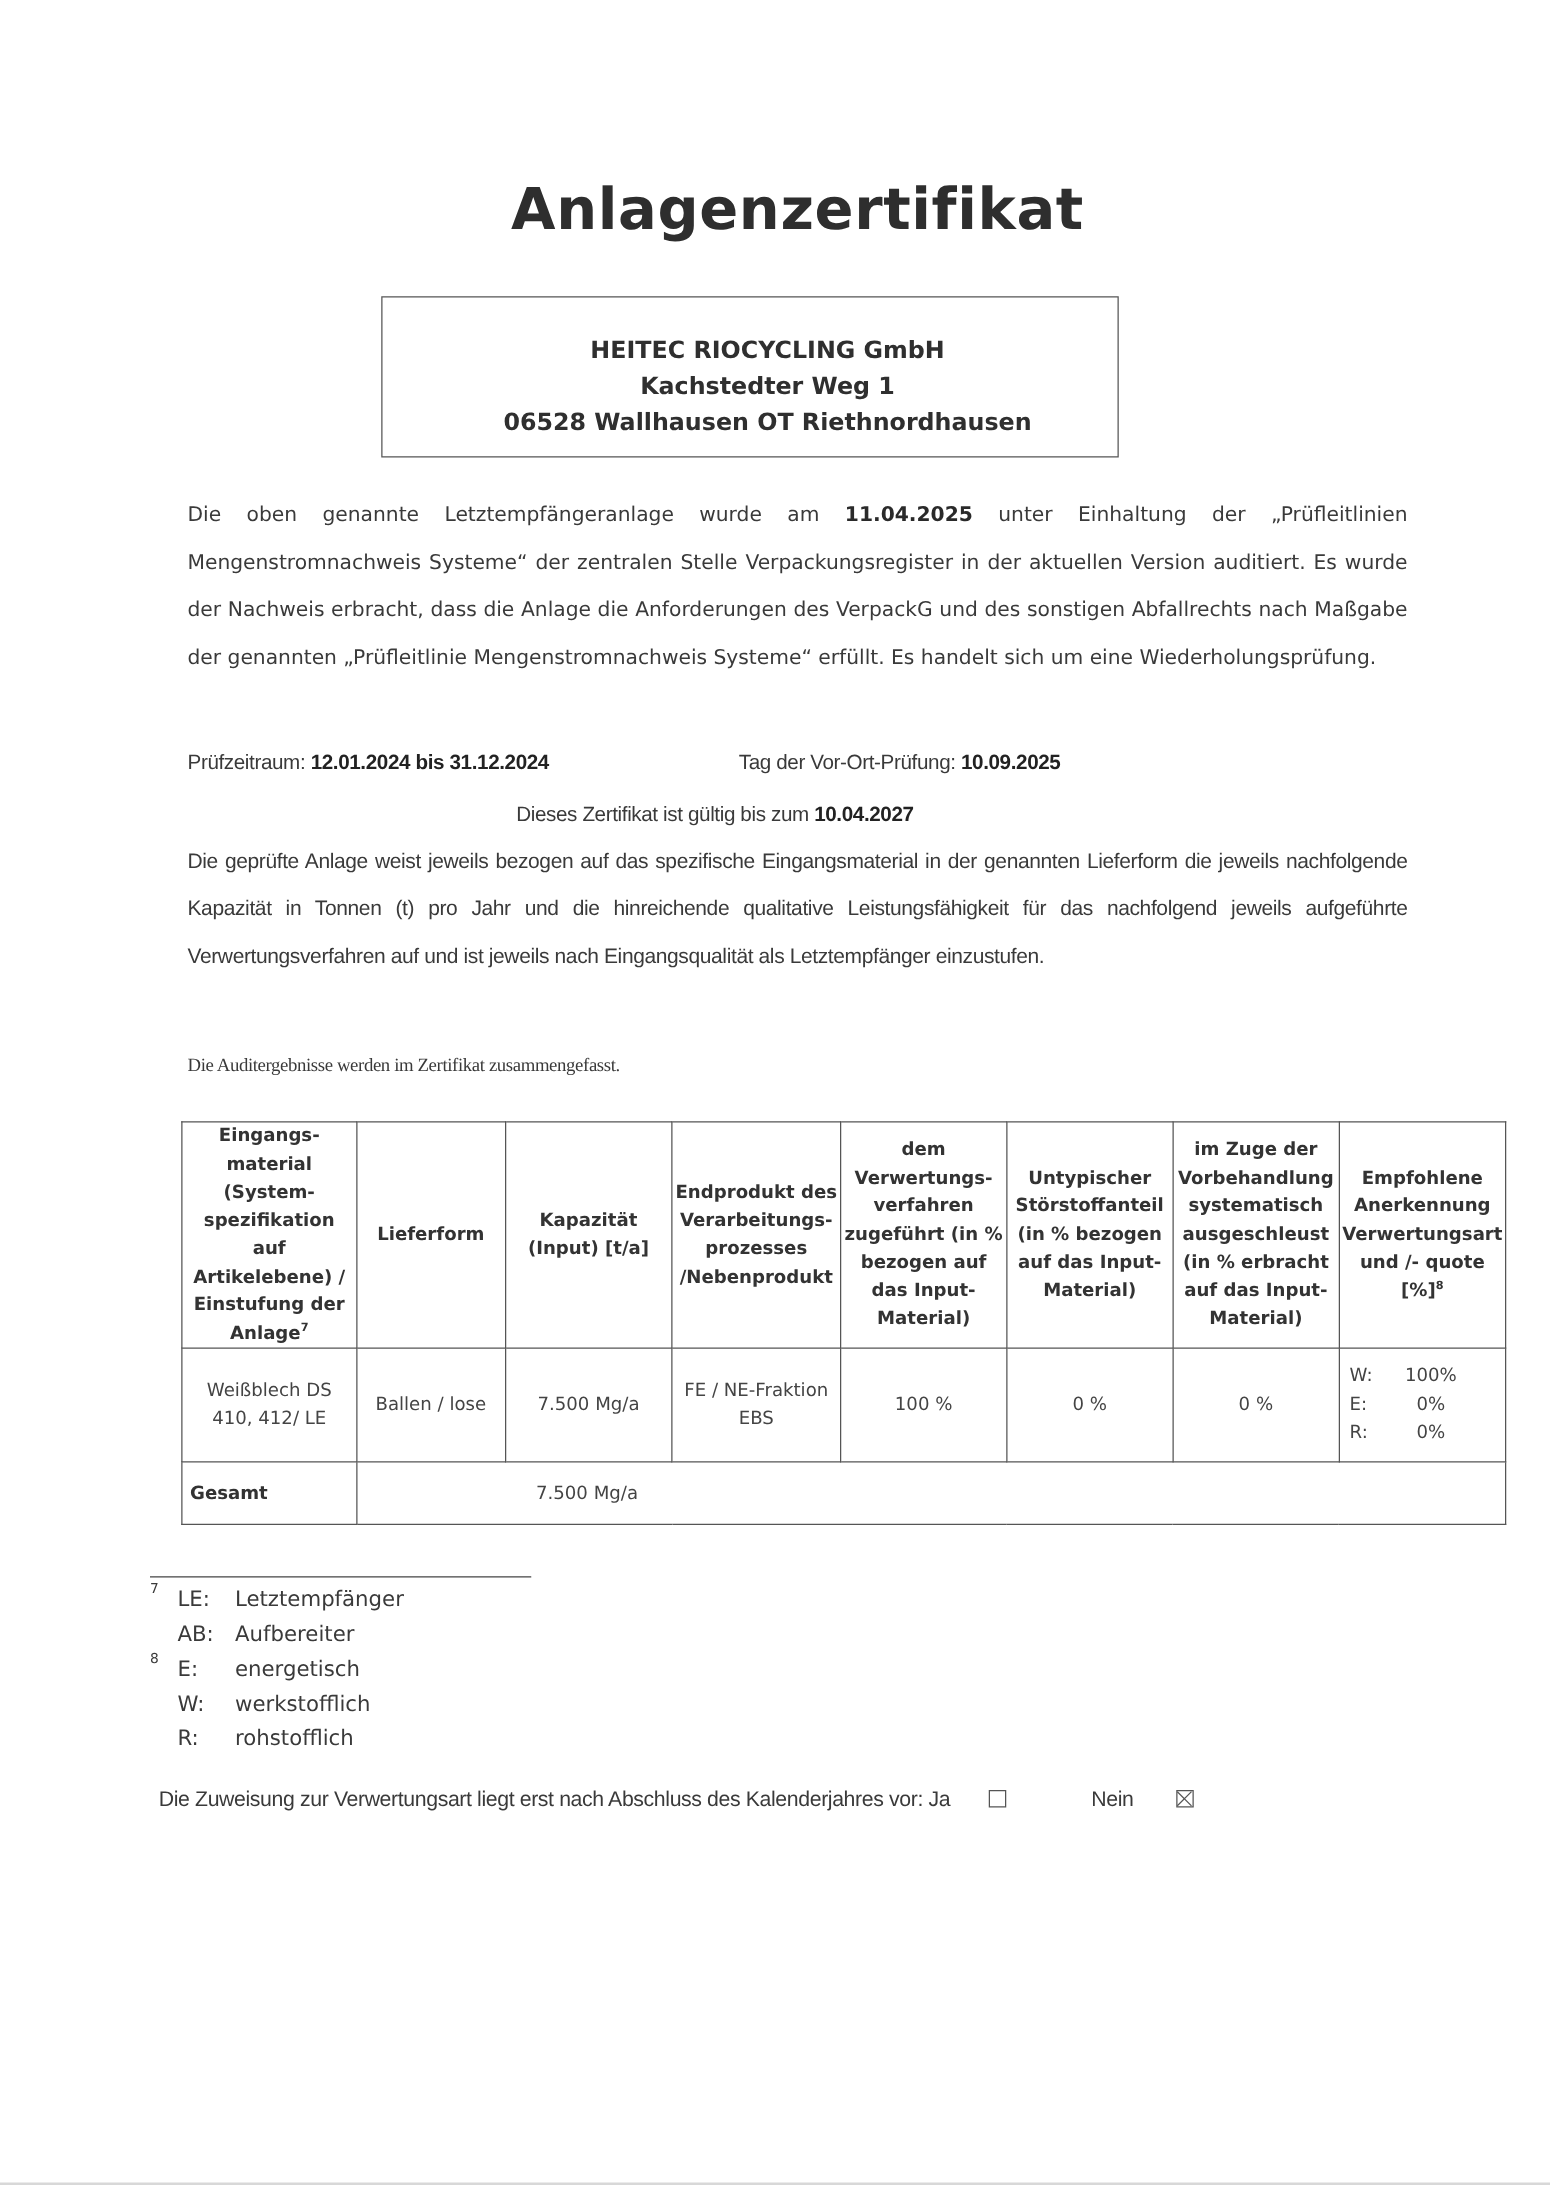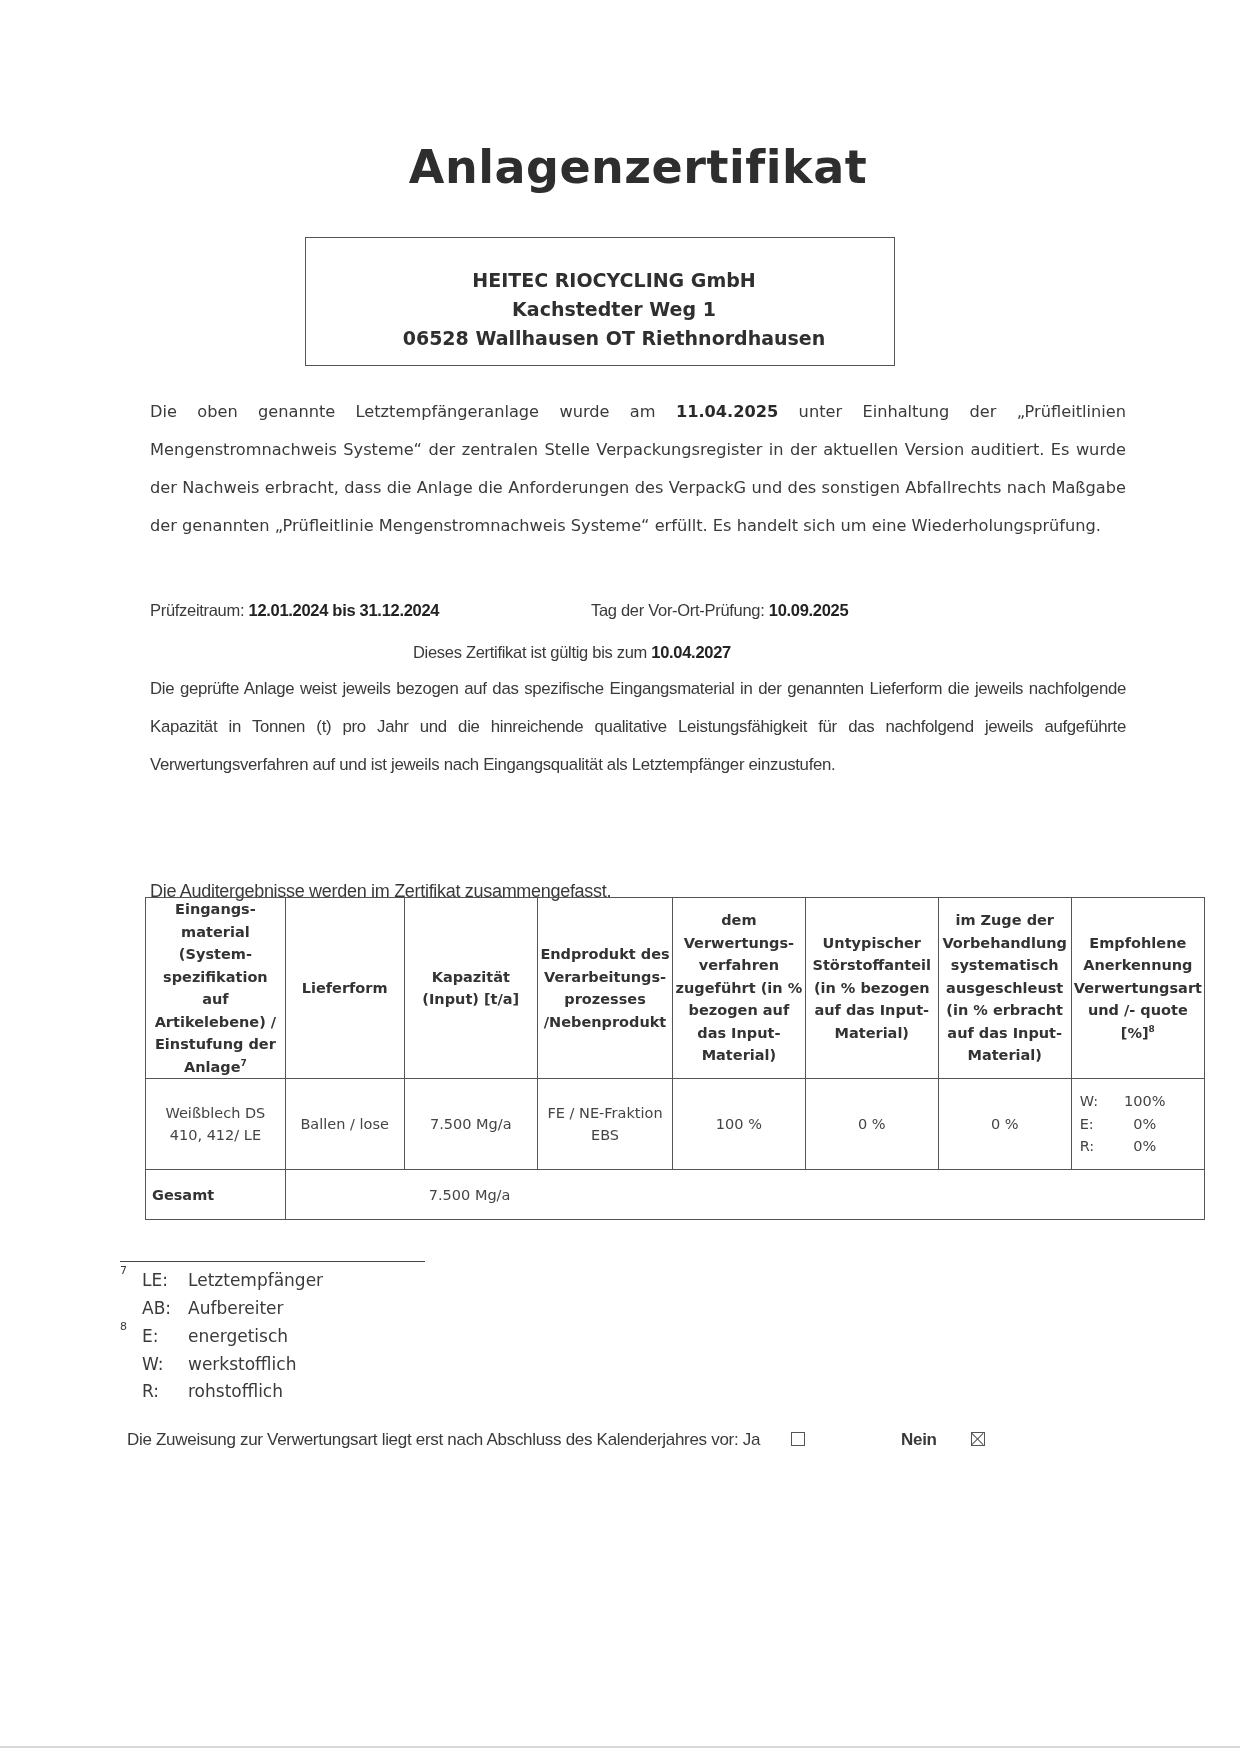--- a/index.html
+++ b/index.html
@@ -72,21 +72,21 @@
 <div class="abs para" style="top:393px; font-family:'DejaVu Sans',sans-serif; font-size:16.2px;"><span>Die oben genannte Letztempfängeranlage wurde am </span><b>11.04.2025</b><span> unter Einhaltung der „Prüfleitlinien Mengenstromnachweis Systeme“ der zentralen Stelle Verpackungsregister in der aktuellen Version auditiert. Es wurde der Nachweis erbracht, dass die  Anlage die Anforderungen des VerpackG und des sonstigen Abfallrechts nach Maßgabe der genannten „Prüfleitlinie Mengenstromnachweis Systeme“ erfüllt. Es handelt sich um eine Wiederholungsprüfung.</span></div>
 
 <div class="abs line narrow" style="top:601px;"><span>Prüfzeitraum: </span><b>12.01.2024 bis 31.12.2024</b></div>
 
 <div class="abs line narrow" style="top:601px; left:563px;"><span>Tag der Vor-Ort-Prüfung: </span><b>10.09.2025</b></div>
 
 <div class="abs line narrow" style="top:643px; left:385px;"><span>Dieses Zertifikat ist gültig bis zum </span><b>10.04.2027</b></div>
 
 <div class="abs para narrow" style="top:670px; font-size:16.8px;">Die geprüfte Anlage weist jeweils bezogen auf das spezifische Eingangsmaterial in der genannten Lieferform die jeweils nachfolgende Kapazität in Tonnen (t) pro Jahr und die hinreichende qualitative Leistungsfähigkeit für das nachfolgend jeweils aufgeführte Verwertungsverfahren auf und ist jeweils nach Eingangsqualität als Letztempfänger einzustufen.</div>
 
-<div class="abs line narrow" style="top:881px; font-size:18px;">Die Auditergebnisse werden im Zertifikat zusammengefasst.</div>
+<div class="abs line narrow" style="top:845px; font-size:15px;font-family:Liberation Serif, serif;">Die Auditergebnisse werden im Zertifikat zusammengefasst.</div>
 
 <table class="cert">
   <colgroup>
     <col style="width:140px">
       <col style="width:119px">
       <col style="width:134px">
       <col style="width:135px">
     <col style="width:133px">
       <col style="width:133px">
       <col style="width:133px">
@@ -153,17 +153,17 @@
 </div>
 <div class="abs fn" style="top:1381px;">
   <span class="num"></span>
     <span class="key">R:</span>
     <span class="val">rohstofflich</span>
 </div>
 
 <div class="abs assign narrow">
   <span>Die Zuweisung zur Verwertungsart liegt erst nach Abschluss des Kalenderjahres vor: Ja</span>
   <span class="cb" style="margin-left:26px;"></span>
-  <span style="margin-left:92px;font-weight:bold;">Nein</span>
+  <span style="margin-left:64px;">Nein</span>
   <span class="cb checked" style="margin-left:30px;"></span>
 </div>
 
 <div class="abs scanline"></div>
 
 </body></html>

